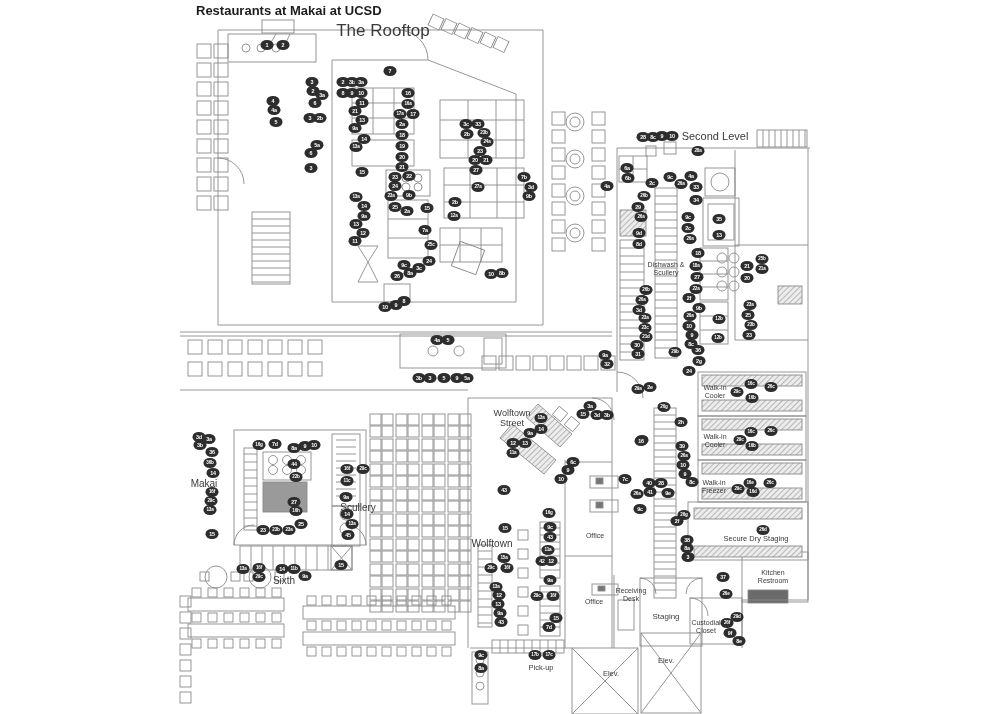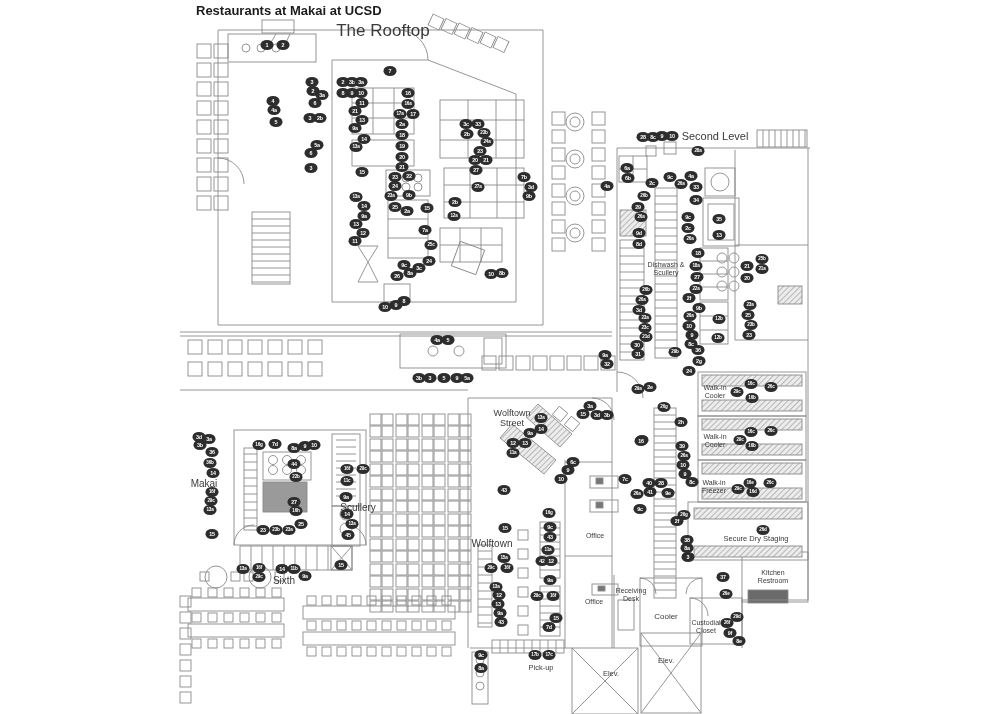--- a/index.html
+++ b/index.html
@@ -613,21 +613,21 @@
       <div class="alabel" style="left: 512px; top: 418px; font-size: 9px;">Wolftown
 Street</div>
       <div class="alabel" style="left: 204px; top: 484px; font-size: 10px;">Makai</div>
       <div class="alabel" style="left: 358px; top: 508px; font-size: 10px;">Scullery</div>
       <div class="alabel" style="left: 284px; top: 581px; font-size: 10px;">Sixth</div>
       <div class="alabel" style="left: 492px; top: 544px; font-size: 10px;">Wolftown</div>
       <div class="alabel" style="left: 595px; top: 536px; font-size: 7px;">Office</div>
       <div class="alabel" style="left: 594px; top: 602px; font-size: 7px;">Office</div>
       <div class="alabel" style="left: 631px; top: 595px; font-size: 7px;">Receiving
 Desk</div>
-      <div class="alabel" style="left: 666px; top: 617px; font-size: 8px;">Cooler</div>
+      <div class="alabel" style="left: 666px; top: 617px; font-size: 8px;">Staging</div>
       <div class="alabel" style="left: 706px; top: 627px; font-size: 7px;">Custodial
 Closet</div>
       <div class="alabel" style="left: 715px; top: 392px; font-size: 7px;">Walk-in
 Cooler</div>
       <div class="alabel" style="left: 715px; top: 441px; font-size: 7px;">Walk-in
 Cooler</div>
       <div class="alabel" style="left: 714px; top: 487px; font-size: 7px;">Walk-in
 Freezer</div>
       <div class="alabel" style="left: 756px; top: 539px; font-size: 7.5px;">Secure Dry Staging</div>
       <div class="alabel" style="left: 773px; top: 577px; font-size: 7px;">Kitchen

